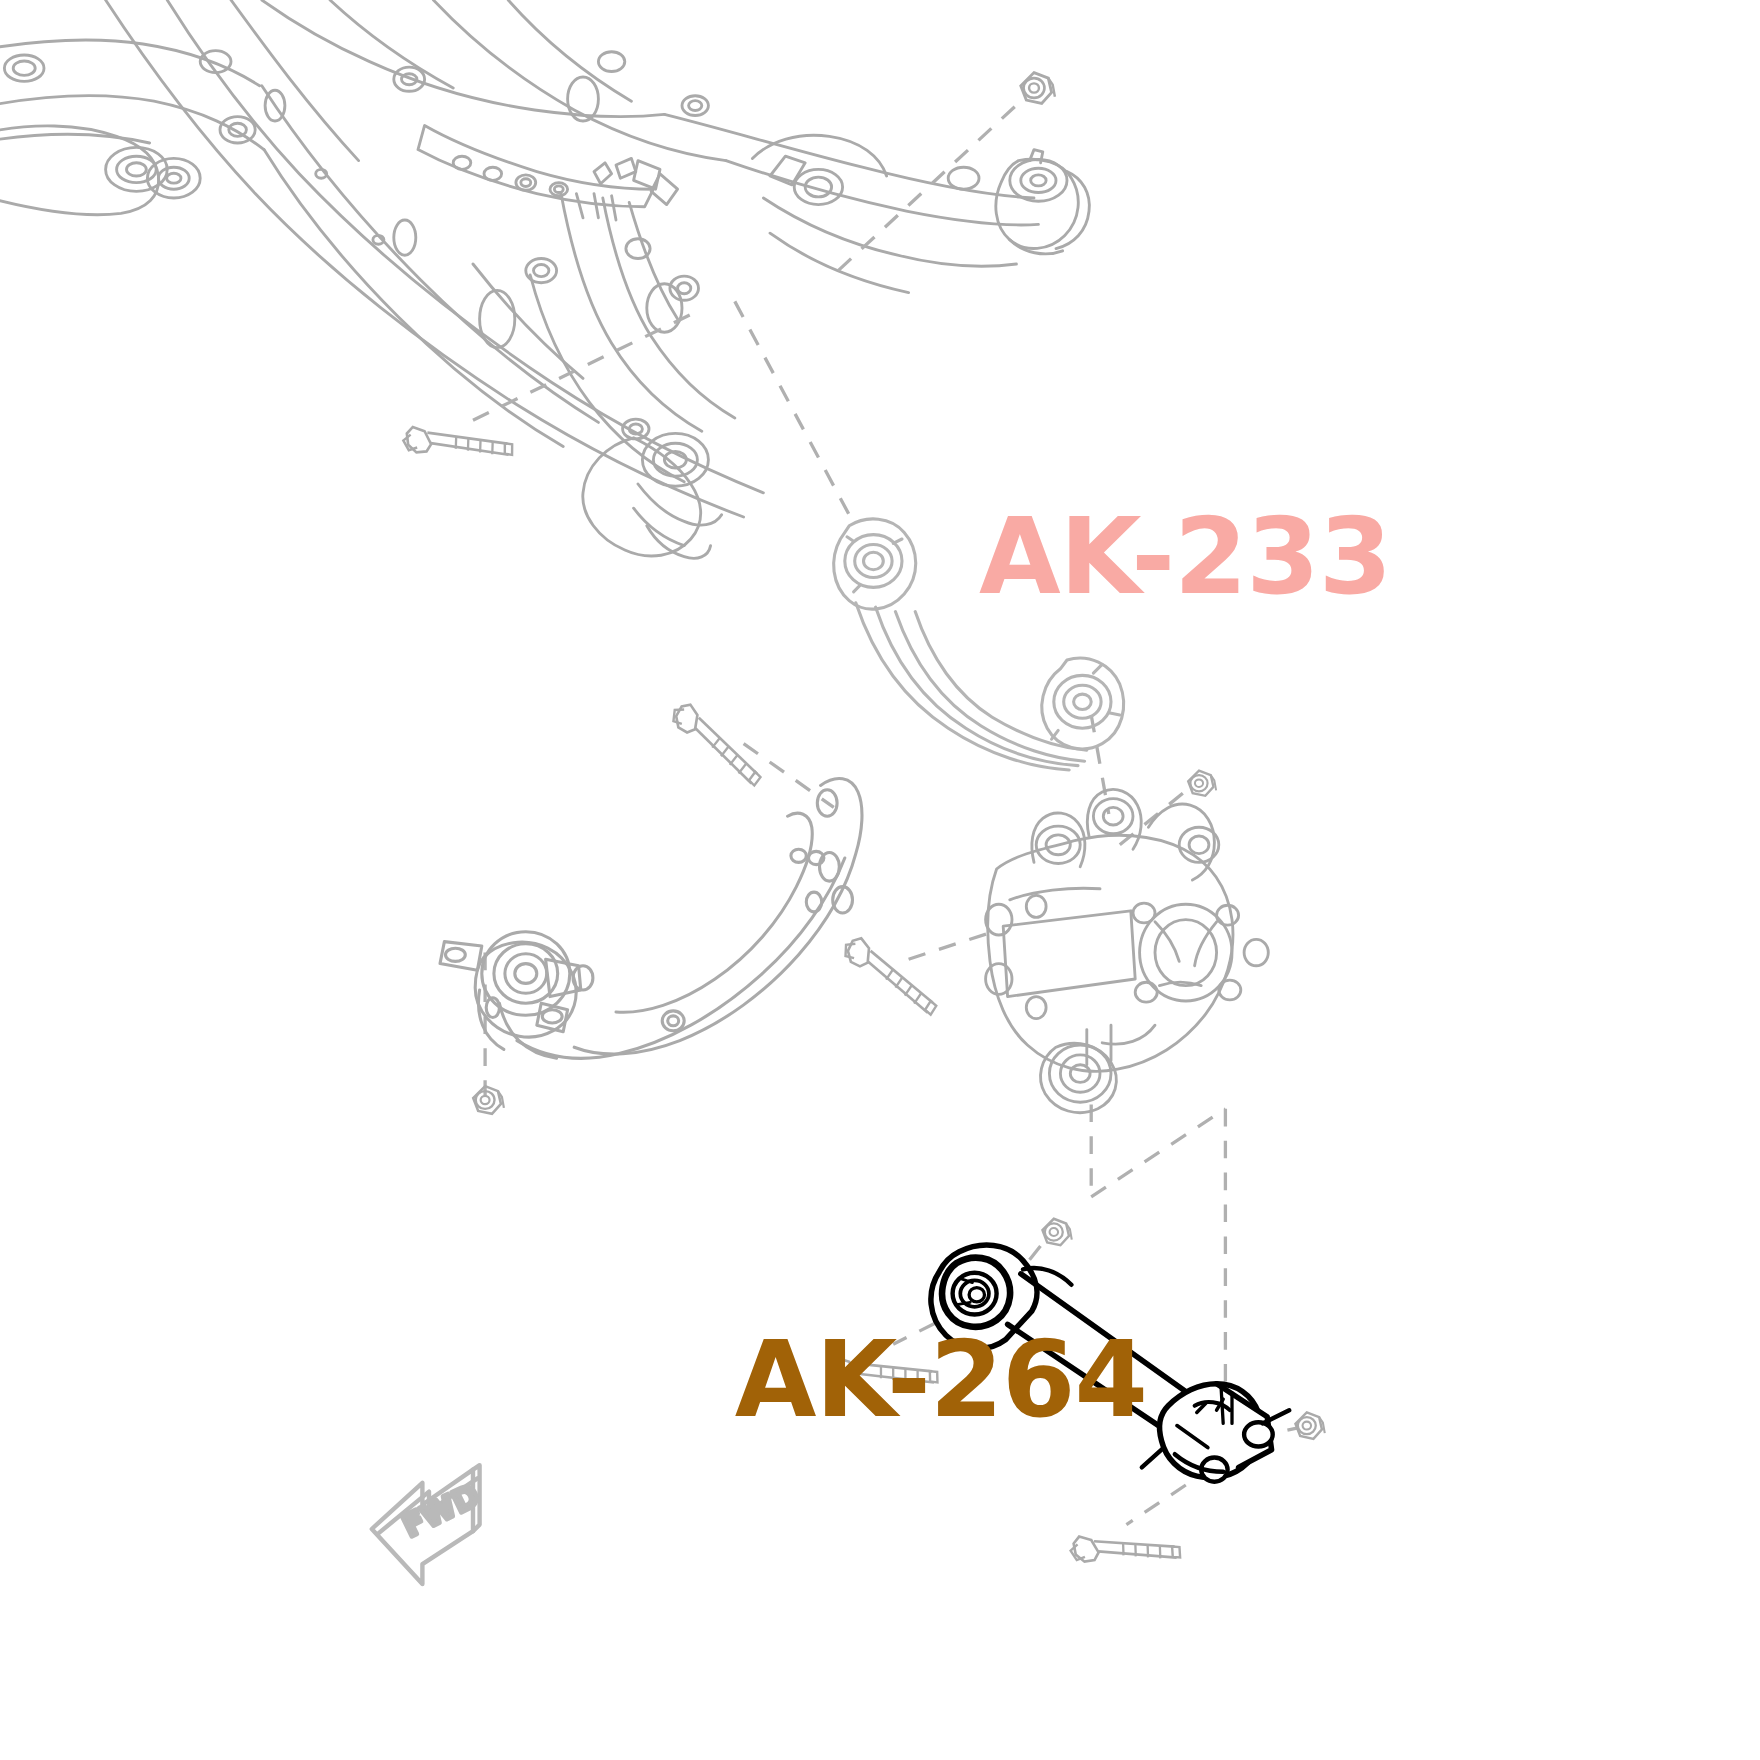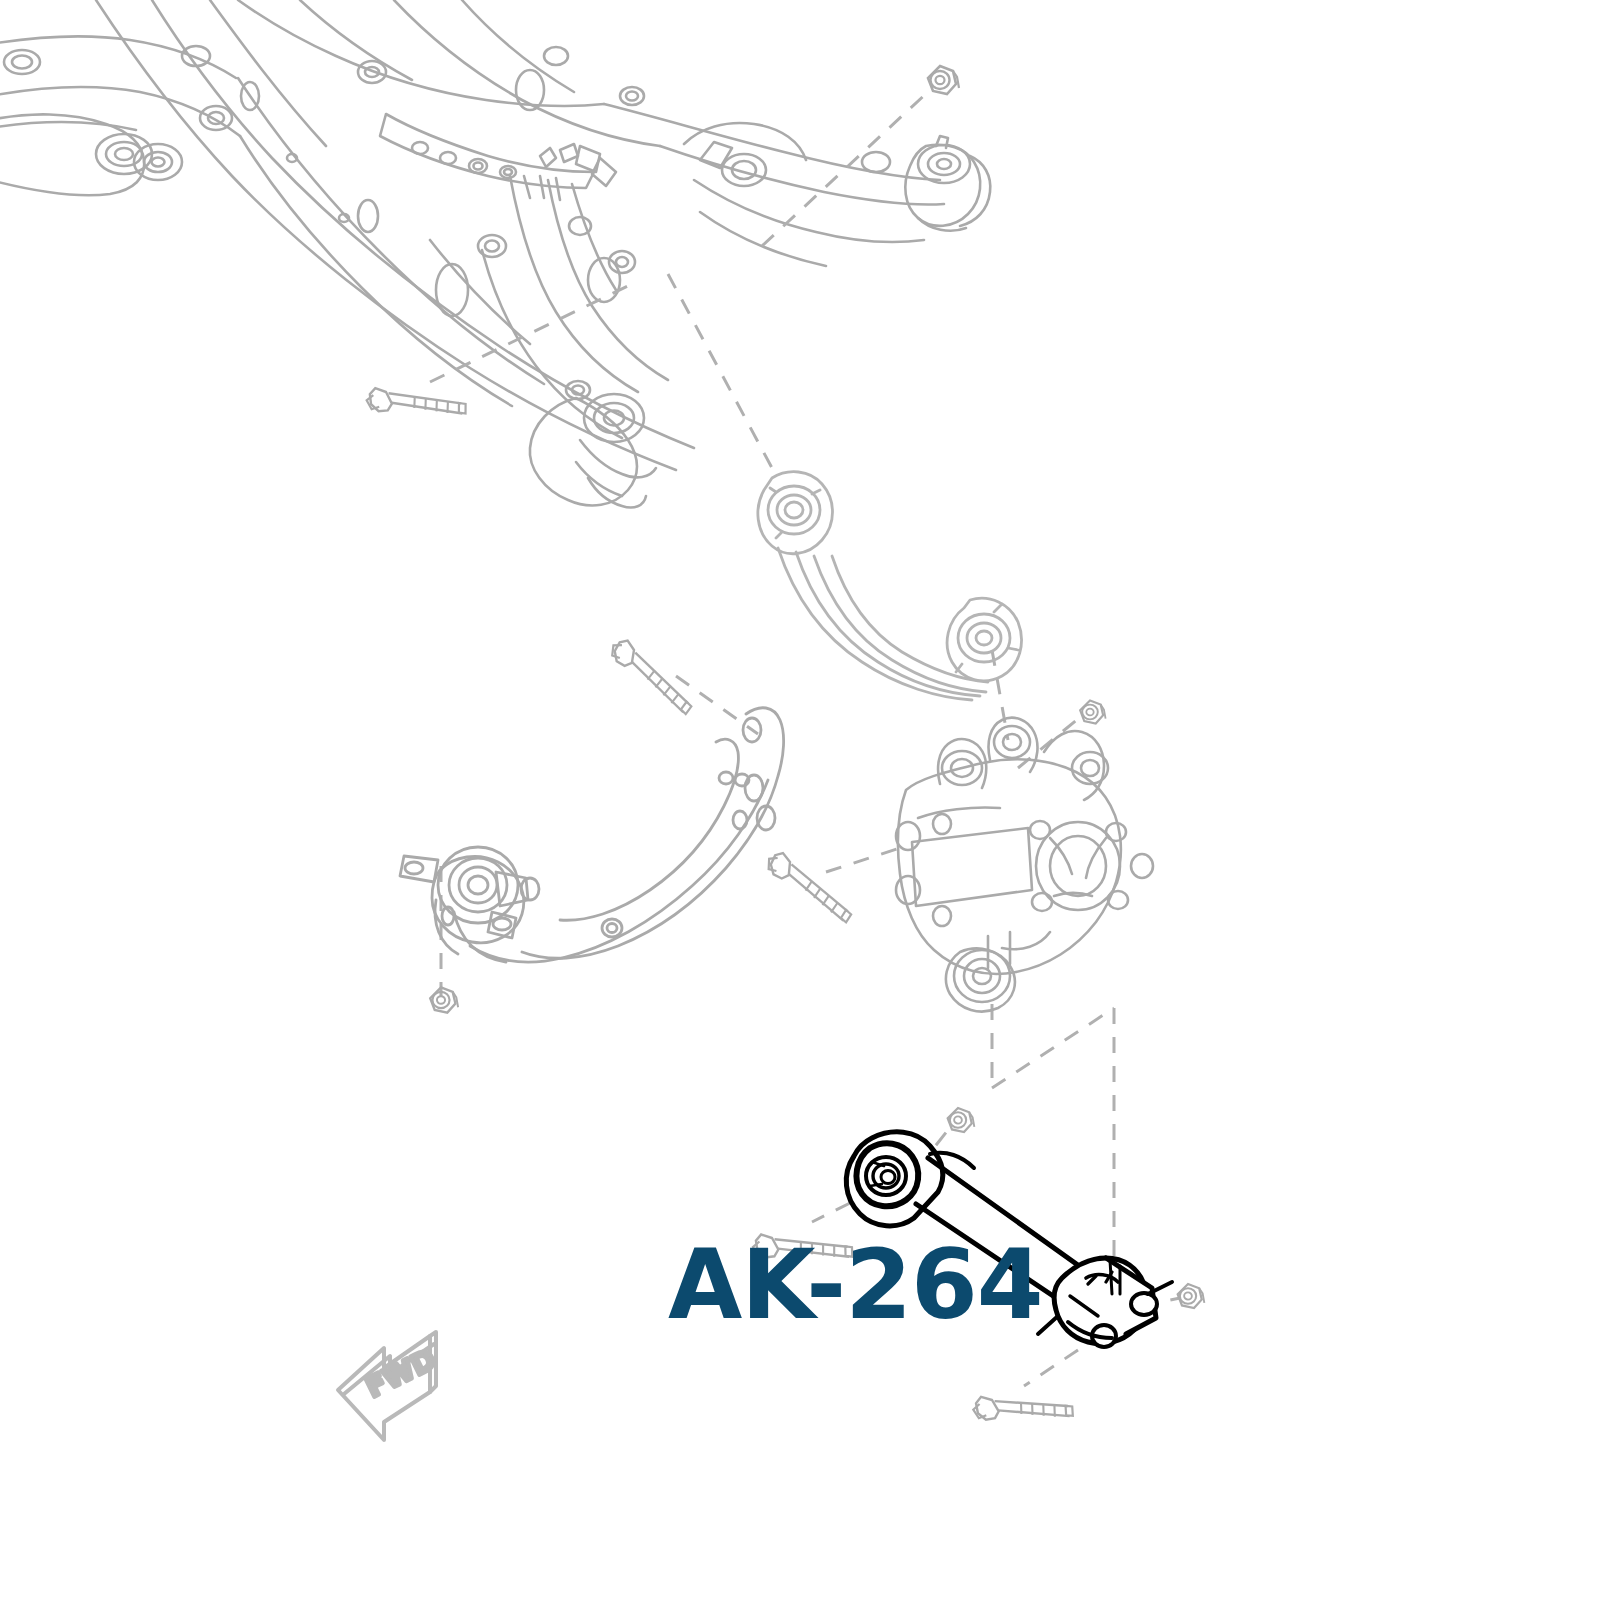--- a/index.html
+++ b/index.html
@@ -38,23 +38,23 @@
     user-select: none;
   }
   #label-ak233 {
     left: 890px;
     top: 458px;
     font-size: 96px;
     color: #f9aaa4;
   }
   #label-ak264 {
     left: 668px;
-    top: 1237px;
+    top: 1206px;
     font-size: 96px;
-    color: #0c4a6e;
+    color: #a16207;
   }
   .fwd-text {
     font-family: "DejaVu Sans", sans-serif;
     font-size: 28px;
     font-weight: 700;
     fill: #b9b9b9;
   }
 </style>
 </head>
 <body>
@@ -378,16 +378,17 @@
 
     <g fill="none" stroke="#b9b9b9" stroke-width="4" stroke-linejoin="round" stroke-linecap="round">
       <path d="M338,1390 L384,1348 L384,1368 L430,1336 L430,1392 L384,1422 L384,1440 Z"></path>
       <path d="M344,1394 L390,1356 L390,1374 L434,1344"></path>
       <path d="M430,1392 L436,1386 L436,1332 L430,1336"></path>
       <text class="fwd-text" x="372" y="1398" transform="rotate(-26 372 1398)">FWD</text>
     </g>
 
   </svg>
 
+  <div class="part-label" id="label-ak233">AK-233</div>
 
   <div class="part-label" id="label-ak264">AK-264</div>
 
 </div>
 
 </body></html>

